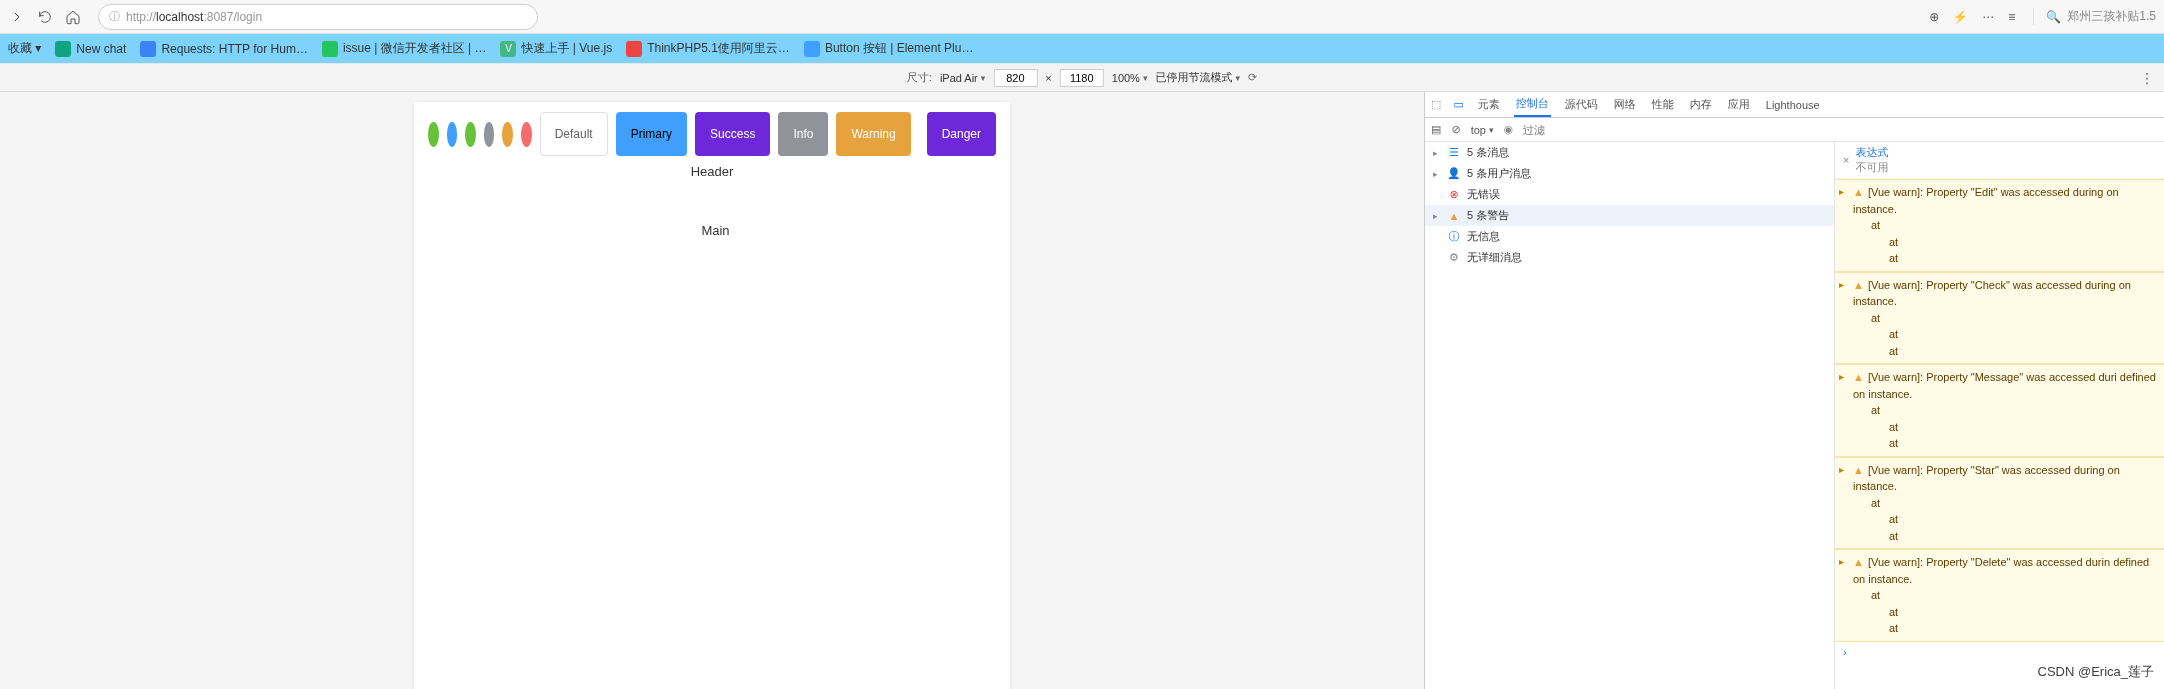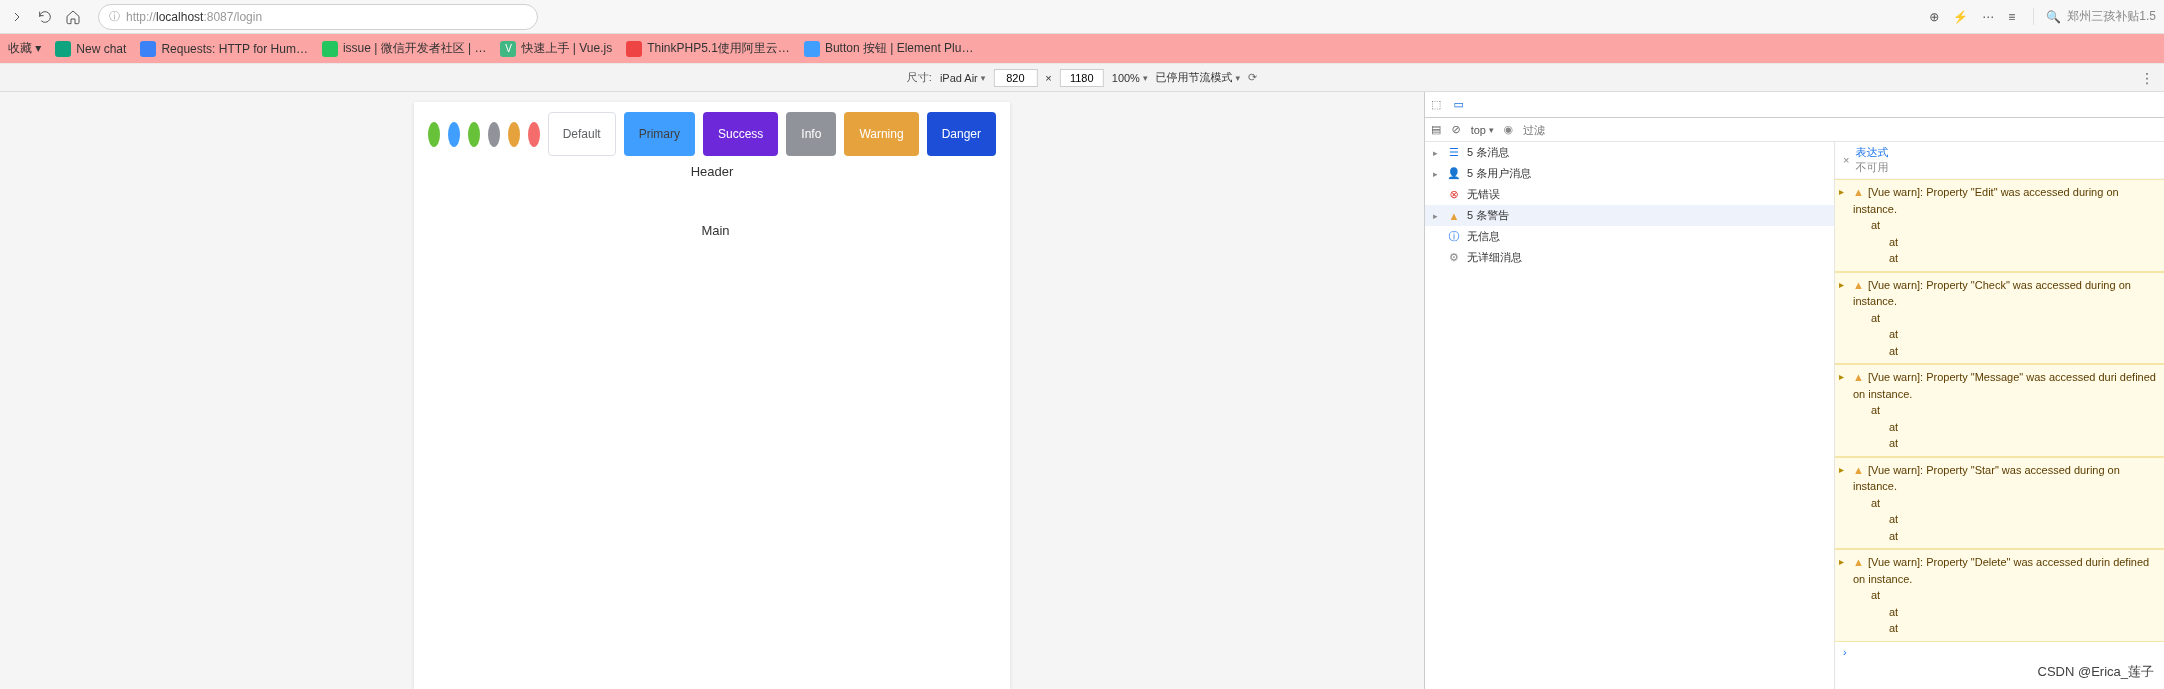--- a/index.html
+++ b/index.html
@@ -11,21 +11,21 @@
 .nav-btn svg { width: 16px; height: 16px; fill: none; stroke: currentColor; stroke-width: 1.5; }
 .url-bar { flex: 0 0 auto; display: flex; align-items: center; height: 26px; border: 1px solid #d0d0d0; border-radius: 13px; padding: 0 10px; background: #fff; min-width: 440px; margin-left: 6px; }
 .url-bar .lock { color: #aaa; margin-right: 6px; font-size: 11px; }
 .url-text { font-size: 12px; color: #999; }
 .url-text .host { color: #333; }
 .spacer { flex: 1; }
 .right-icons { display: flex; align-items: center; gap: 14px; color: #555; }
 .search-box { display: flex; align-items: center; gap: 6px; border-left: 1px solid #e0e0e0; padding-left: 12px; margin-left: 4px; color: #888; }
 
 
-.bookmark-bar { height: 30px; display: flex; align-items: center; padding: 0 8px; gap: 14px; background: #fca5a5; border-bottom: 1px solid #e8e8e8; font-size: 12px; }
+.bookmark-bar { height: 30px; display: flex; align-items: center; padding: 0 8px; gap: 14px; background: #7dd3fc; border-bottom: 1px solid #e8e8e8; font-size: 12px; }
 .bookmark { display: flex; align-items: center; gap: 5px; color: #333; cursor: pointer; white-space: nowrap; }
 .bm-icon { width: 16px; height: 16px; border-radius: 3px; display: inline-flex; align-items: center; justify-content: center; font-size: 10px; color: #fff; }
 
 
 .device-bar { height: 28px; background: #f3f3f3; border-bottom: 1px solid #ddd; display: flex; align-items: center; padding: 0 10px; position: relative; }
 .device-controls { position: absolute; left: 50%; transform: translateX(-50%); display: flex; align-items: center; gap: 8px; font-size: 11px; color: #333; }
 .dc-label { color: #555; }
 .dc-input { width: 44px; height: 18px; border: 1px solid #ccc; background: #fff; text-align: center; font-size: 11px; }
 .dc-select { display: flex; align-items: center; gap: 3px; cursor: pointer; }
 .dc-select::after { content: "▾"; font-size: 9px; color: #666; }
@@ -40,25 +40,25 @@
 
 .page-row { display: flex; align-items: center; gap: 8px; padding: 10px 14px 4px; justify-content: center; }
 .dot { width: 20px; height: 25px; border-radius: 50%; }
 .d-green { background: #67c23a; }
 .d-blue { background: #409eff; }
 .d-gray { background: #909399; }
 .d-orange { background: #e6a23c; }
 .d-red { background: #f56c6c; }
 .el-btn { height: 44px; padding: 0 14px; border-radius: 4px; font-size: 12px; display: inline-flex; align-items: center; cursor: pointer; border: 1px solid transparent; }
 .b-default { background: #fff; border-color: #dcdfe6; color: #606266; }
-.b-primary { background: #409eff; color: #404040; }
+.b-primary { background: #409eff; color: #000000; }
 .b-success { background: #6d28d9; color: #fff; }
 .b-info { background: #909399; color: #fff; }
 .b-warning { background: #e6a23c; color: #fff; }
-.b-danger { background: #1d4ed8; color: #fff; }
+.b-danger { background: #6d28d9; color: #fff; margin-left: 8px; }
 .page-header { text-align: center; font-size: 13px; color: #333; padding: 4px 0; }
 .page-main { text-align: center; font-size: 13px; color: #333; padding: 40px 0; margin-left: 7px; }
 
 
 .devtools { width: 740px; border-left: 1px solid #ccc; background: #fff; display: flex; flex-direction: column; }
 .dt-tabs { height: 26px; border-bottom: 1px solid #ccc; display: flex; align-items: center; padding: 0 6px; gap: 12px; font-size: 11px; color: #555; }
 .dt-tab { cursor: pointer; padding: 0 2px; height: 100%; display: flex; align-items: center; }
 .dt-tab.active { color: #1a73e8; border-bottom: 2px solid #1a73e8; }
 .dt-icon { color: #666; cursor: pointer; }
 .dt-toolbar { height: 24px; border-bottom: 1px solid #e5e5e5; display: flex; align-items: center; padding: 0 6px; gap: 10px; font-size: 11px; color: #555; }
@@ -198,20 +198,30 @@
       </div>
       <div class="page-header">Header</div>
       <div class="page-main">Main</div>
     </div>
   </div>
 
   <div class="devtools">
     <div class="dt-tabs">
       <span class="dt-icon">⬚</span>
       <span class="dt-icon" style="color:#1a73e8;">▭</span>
+      <div id="dt-tab-list" style="display:flex;gap:12px;height:100%;">
+          <span class="dt-tab">元素</span>
+          <span class="dt-tab active">控制台</span>
+          <span class="dt-tab">源代码</span>
+          <span class="dt-tab">网络</span>
+          <span class="dt-tab">性能</span>
+          <span class="dt-tab">内存</span>
+          <span class="dt-tab">应用</span>
+          <span class="dt-tab">Lighthouse</span>
+        </div>
     </div>
     <div class="dt-toolbar">
       <span class="dt-icon">▤</span>
       <span class="dt-icon">⊘</span>
       <span class="dc-select">
           <span>top</span>
         </span>
       <span class="eye">◉</span>
       <input class="dt-filter" placeholder="过滤" style="">
     </div>

